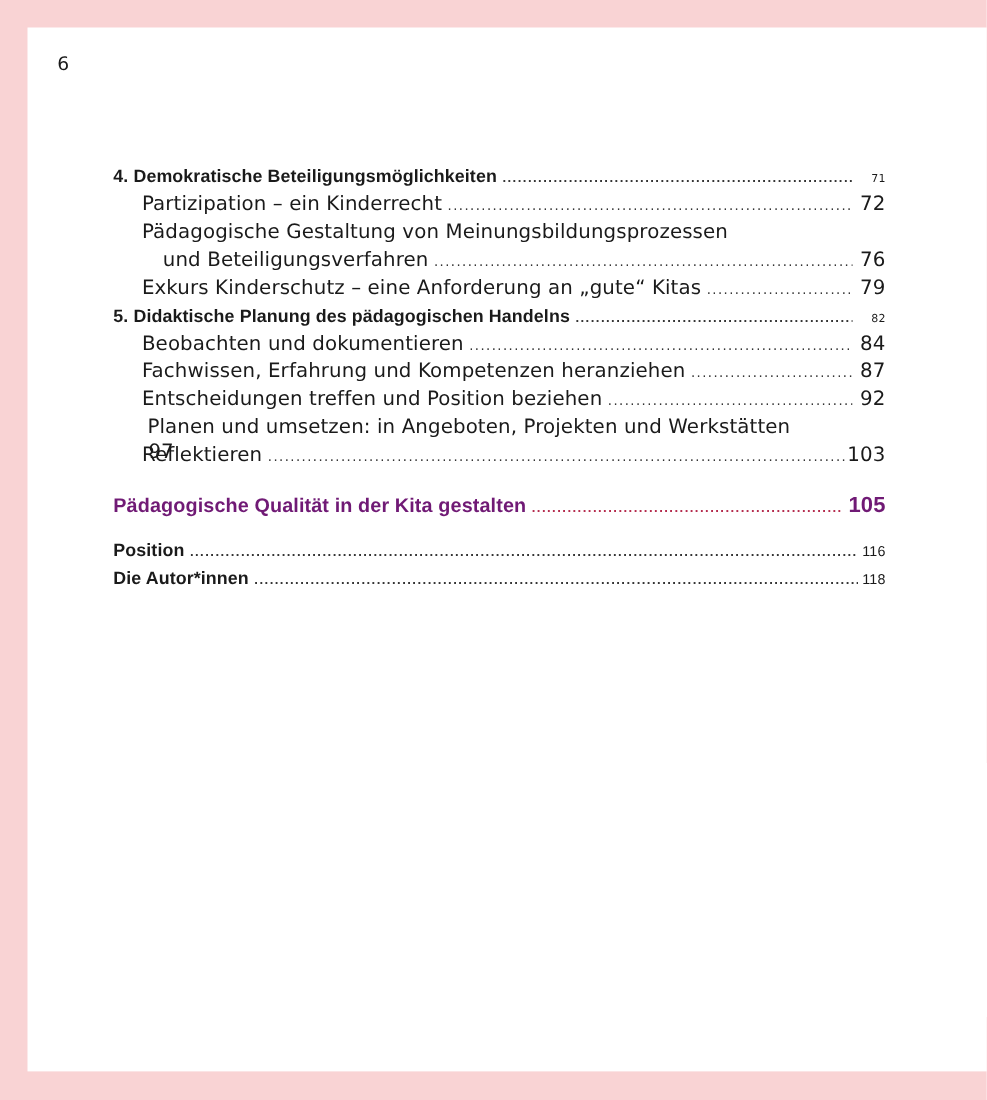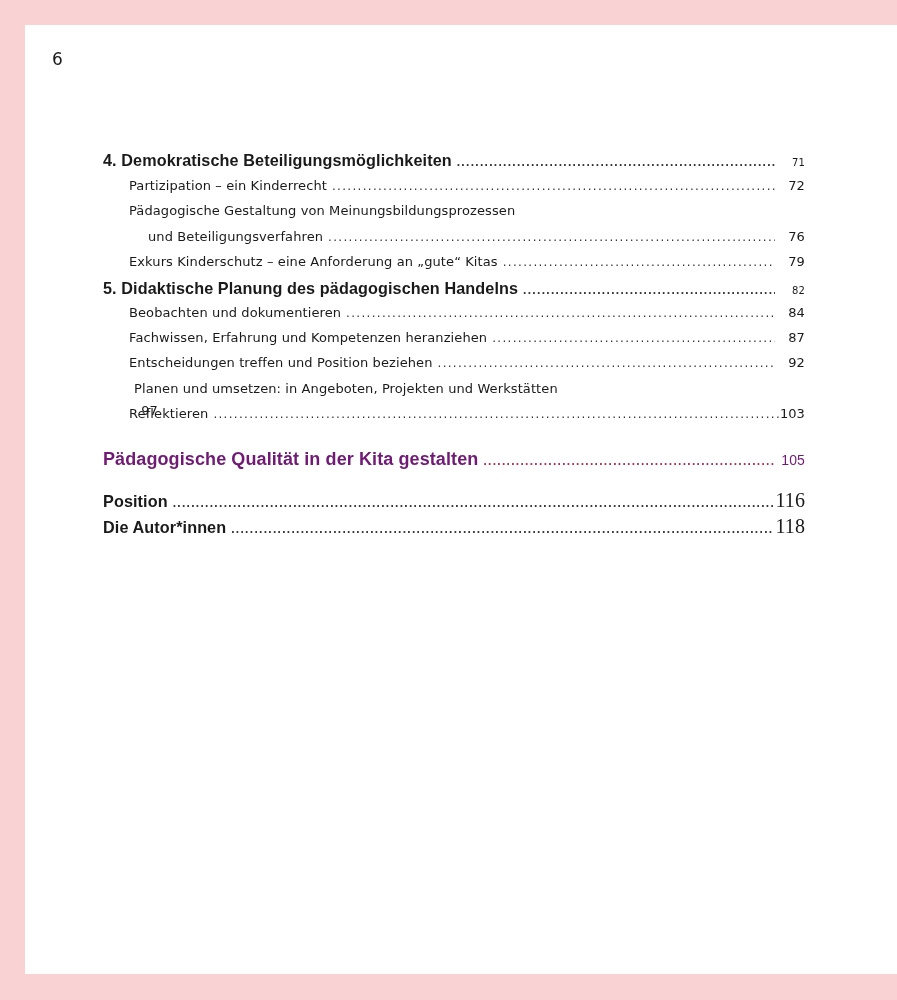--- a/index.html
+++ b/index.html
@@ -36,21 +36,21 @@
       top: 124px;
       width: 702px;
     }
     .toc-row {
       position: absolute;
       left: 0;
       width: 702px;
       height: 22px;
       display: flex;
       align-items: baseline;
-      font-size: 13px;
+      font-size: 18px;
       line-height: 22px;
       white-space: nowrap;
       letter-spacing: 0.1px;
     }
     .toc-row .title {
       flex: 0 0 auto;
     }
     .toc-row .leader {
       flex: 1 1 auto;
       overflow: hidden;
@@ -77,23 +77,23 @@
     .lvl2 { padding-left: 26px; width: 676px; }
     .lvl3 { padding-left: 45px; width: 657px; }
     .toc-row.noleader .leader { visibility: hidden; }
     .part {
       color: #701a75;
       font-weight: bold;
       font-family: "Liberation Sans", sans-serif;
       font-size: 18px;
     }
     .part .leader { color: #b42a4c; }
-    .part .page { font-weight: normal; font-family: "Liberation Sans", sans-serif; font-size: 14px; }
+    .part .page { font-weight: bold; font-family: "Liberation Sans", sans-serif; font-size: 20px; }
     .back { font-weight: bold; font-family: "Liberation Sans", sans-serif; font-size: 16.2px; }
-    .back .page { font-weight: normal; font-family: Liberation Serif, serif; font-size: 20px; }
+    .back .page { font-weight: normal; font-family: Liberation Sans, sans-serif; font-size: 13px; }
   </style>
 </head>
 <body>
 
 <div class="page">
   <div class="page-number">6</div>
 
   <div class="toc">
 
     <div class="toc-row lvl1" style="top:0px;">

